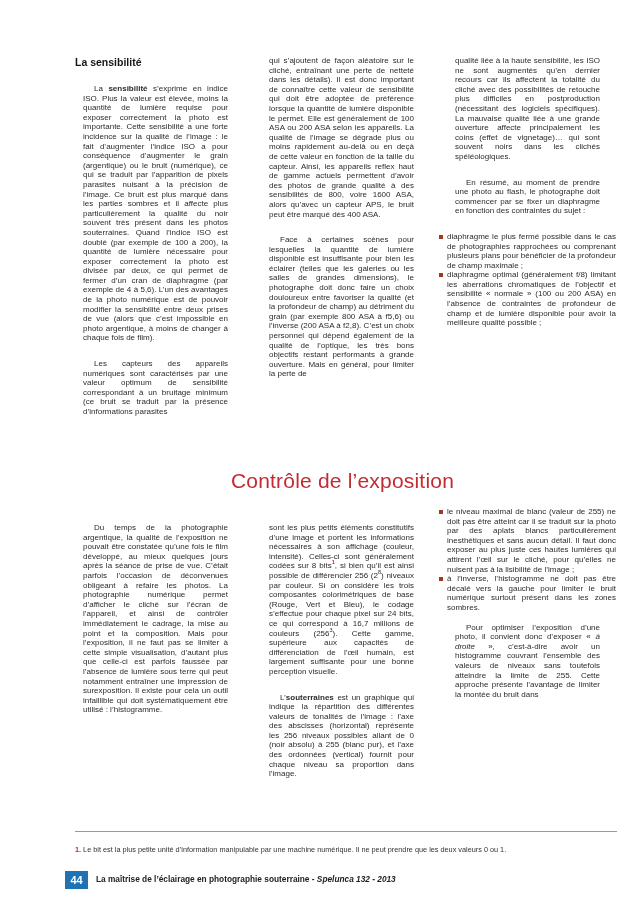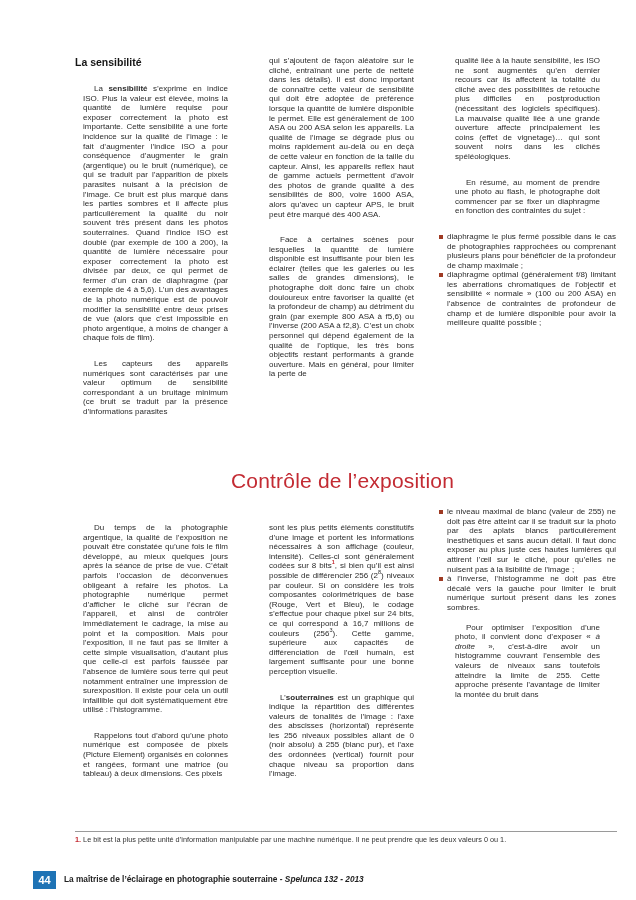--- a/index.html
+++ b/index.html
@@ -28,29 +28,29 @@
     font-size:21px;line-height:23px;font-weight:normal;letter-spacing:.2px;
   }
   .li{position:relative;padding-left:8px;margin:0;}
   .li .sq{
     position:absolute;left:0;top:3px;width:4px;height:4px;background:var(--bullet);
   }
   sup{font-size:5.5px;line-height:0;vertical-align:super;}
   sup.fn{color:var(--red);font-weight:bold;}
   .footnote{
     position:absolute;left:75px;top:831px;width:542px;
-    border-top:1px solid var(--rule);padding-top:4px;
+    border-top:1px solid var(--rule);padding-top:14px;
     font-size:7.3px;line-height:8.5px;color:#333;text-align:left;
   }
   .footnote .marker{color:var(--red);font-weight:bold;}
   .footer{position:absolute;left:33px;top:871px;display:flex;align-items:flex-start;}
   .page-badge{
     width:23px;height:18px;background:var(--blue);color:#fff;
     display:flex;align-items:center;justify-content:center;
-    font-size:11px;font-weight:bold;flex:0 0 23px;
+    font-size:11px;font-weight:bold;flex:0 0 23px;margin-left:32px;
   }
   .footer-text{
     margin-left:8px;margin-top:3px;font-size:8.3px;color:#222;font-weight:bold;
     border-bottom:1.5px solid #2e2e2e;padding-bottom:20px;white-space:nowrap;
   }
   .footer-text .journal{font-style:italic;}
 </style>
 </head>
 <body>
 
@@ -80,21 +80,20 @@
           </div>
       </div>
     </div>
 
     <h2 class="main-heading">Contrôle de l’exposition</h2>
 
     <div class="cols s2">
       <div class="col">
         <div>
             <p class="ind">Du temps de la photographie argentique, la qualité de l’exposition ne pouvait être constatée qu’une fois le film développé, au mieux quelques jours après la séance de prise de vue. C’était parfois l’occasion de déconvenues obligeant à refaire les photos. La photographie numérique permet d’afficher le cliché sur l’écran de l’appareil, et ainsi de contrôler immédiatement le cadrage, la mise au point et la composition. Mais pour l’exposition, il ne faut pas se limiter à cette simple visualisation, d’autant plus que celle-ci est parfois faussée par l’absence de lumière sous terre qui peut notamment entraîner une impression de surexposition. Il existe pour cela un outil infaillible qui doit systématiquement être utilisé : l’histogramme.</p>
-            <p class="ind">Rappelons tout d’abord qu’une photo numérique est composée de pixels (Picture Element) organisés en colonnes et rangées, formant une matrice (ou tableau) à deux dimensions. Ces pixels</p>
           </div>
       </div>
       <div class="col">
         <div>
             <p class="">sont les plus petits éléments constitutifs d’une image et portent les informations nécessaires à son affichage (couleur, intensité). Celles-ci sont généralement codées sur 8 bits<sup class="fn">1</sup>, si bien qu’il est ainsi possible de différencier 256 (2<sup>8</sup>) niveaux par couleur. Si on considère les trois composantes colorimétriques de base (Rouge, Vert et Bleu), le codage s’effectue pour chaque pixel sur 24 bits, ce qui correspond à 16,7 millions de couleurs (256<sup>3</sup>). Cette gamme, supérieure aux capacités de différenciation de l’œil humain, est largement suffisante pour une bonne perception visuelle.</p>
             <p class="ind">L’<b>souterraines</b> est un graphique qui indique la répartition des différentes valeurs de tonalités de l’image : l’axe des abscisses (horizontal) représente les 256 niveaux possibles allant de 0 (noir absolu) à 255 (blanc pur), et l’axe des ordonnées (vertical) fournit pour chaque niveau sa proportion dans l’image.</p>
           </div>
       </div>
       <div class="col">
         <div>

